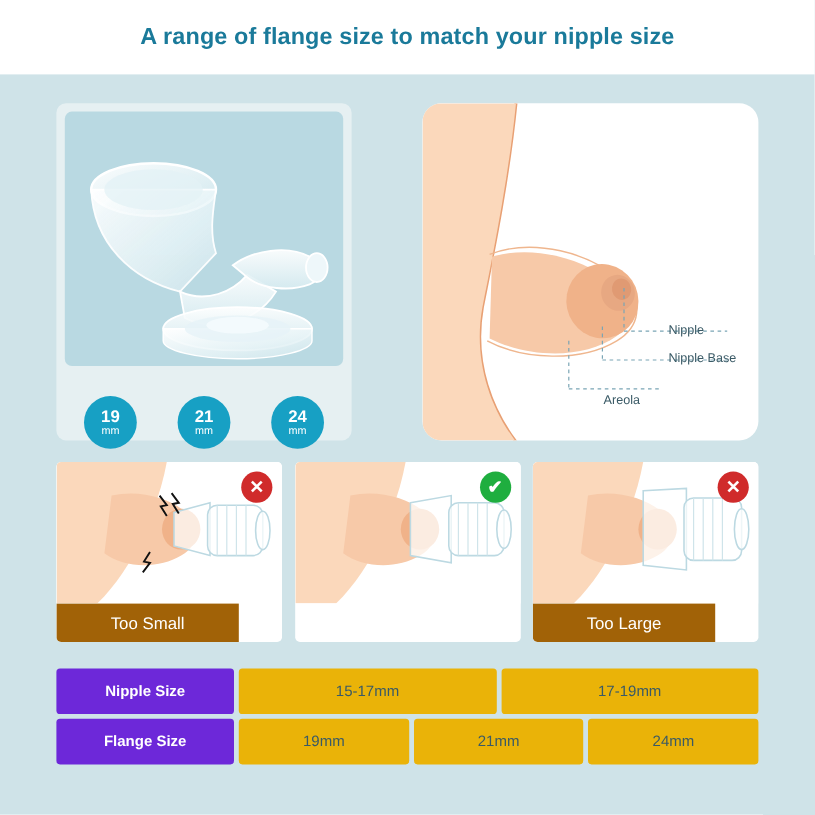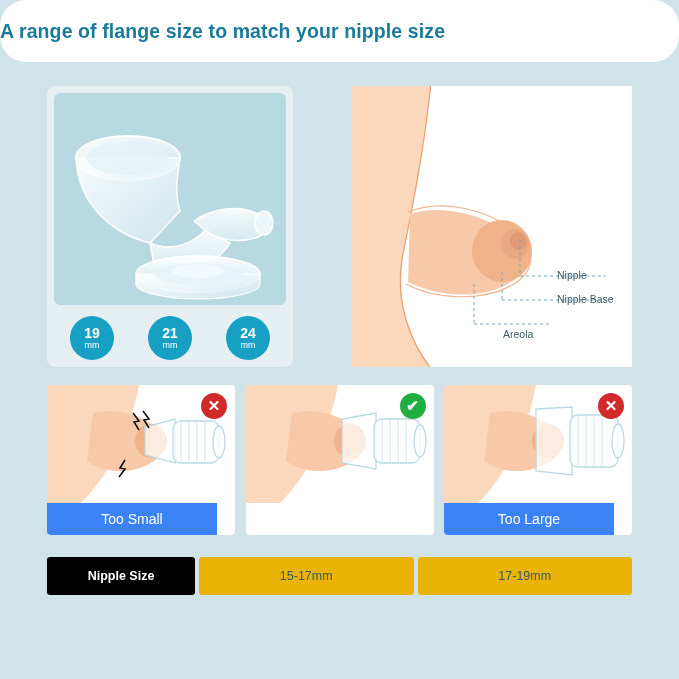--- a/index.html
+++ b/index.html
@@ -21,22 +21,21 @@
   }
   
   .header {
     position: absolute;
     left: 0; top: 0;
     width: 679px;
     height: 62px;
     background: #ffffff;
     display: flex;
     align-items: center;
-    justify-content: flex-start;
-    border-radius: 26px;
+    justify-content: center;
   }
   .header-title {
     color: #1a7a9a;
     font-size: 19.5px;
     font-weight: bold;
     letter-spacing: 0.1px;
   }
   
   .top-row {
     position: absolute;
@@ -56,21 +55,21 @@
     position: absolute;
     left: 7px; top: 7px;
     width: 232px;
     height: 212px;
     background: #b9d9e2;
     border-radius: 6px;
     overflow: hidden;
   }
   .size-badges {
     position: absolute;
-    left: 0; top: 222px;
+    left: 0; top: 236px;
     width: 246px;
     height: 59px;
     display: flex;
     align-items: center;
     justify-content: space-around;
     padding: 0 6px;
     box-sizing: border-box;
   }
   .badge {
     width: 44px;
@@ -86,21 +85,21 @@
   }
   .badge .num { font-size: 14px; font-weight: bold; }
   .badge .unit { font-size: 9px; margin-top: 1px; }
 
   .panel-right {
     position: absolute;
     left: 305px; top: 0;
     width: 280px;
     height: 281px;
     background: #ffffff;
-    border-radius: 0;
+    border-radius: 16px;
     overflow: hidden;
   }
   .anat-label {
     position: absolute;
     color: #3a5a66;
     font-size: 10.5px;
     white-space: nowrap;
   }
   
   .fit-row {
@@ -123,23 +122,23 @@
     position: absolute;
     left: 0; top: 0;
     width: 188px;
     height: 118px;
     background: #ffffff;
     overflow: hidden;
   }
   .fit-caption {
     position: absolute;
     left: 0; top: 118px;
-    width: 170px;
+    width: 152px;
     height: 32px;
-    background: #3b82f6;
+    background: #a16207;
     color: #ffffff;
     font-size: 14px;
     display: flex;
     align-items: center;
     justify-content: center;
     text-align: center;
   }
   .mark {
     position: absolute;
     right: 8px; top: 8px;
@@ -162,21 +161,21 @@
     width: 585px;
     height: 84px;
   }
   .trow {
     display: flex;
     height: 38px;
     margin-bottom: 4px;
   }
   .th {
     width: 148px;
-    background: #000000;
+    background: #6d28d9;
     color: #ffffff;
     font-size: 12.5px;
     font-weight: bold;
     display: flex;
     align-items: center;
     justify-content: center;
     border-radius: 3px;
     margin-right: 4px;
   }
   .td {
@@ -330,15 +329,21 @@
       <div class="fit-caption">Too Large</div>
     </div>
   </div>
 
   <div class="table">
     <div class="trow">
       <div class="th">Nipple Size</div>
       <div class="td">15-17mm</div>
       <div class="td">17-19mm</div>
     </div>
+    <div class="trow">
+      <div class="th">Flange Size</div>
+      <div class="td">19mm</div>
+      <div class="td">21mm</div>
+      <div class="td">24mm</div>
+    </div>
   </div>
 
 </div>
 
 </body></html>

